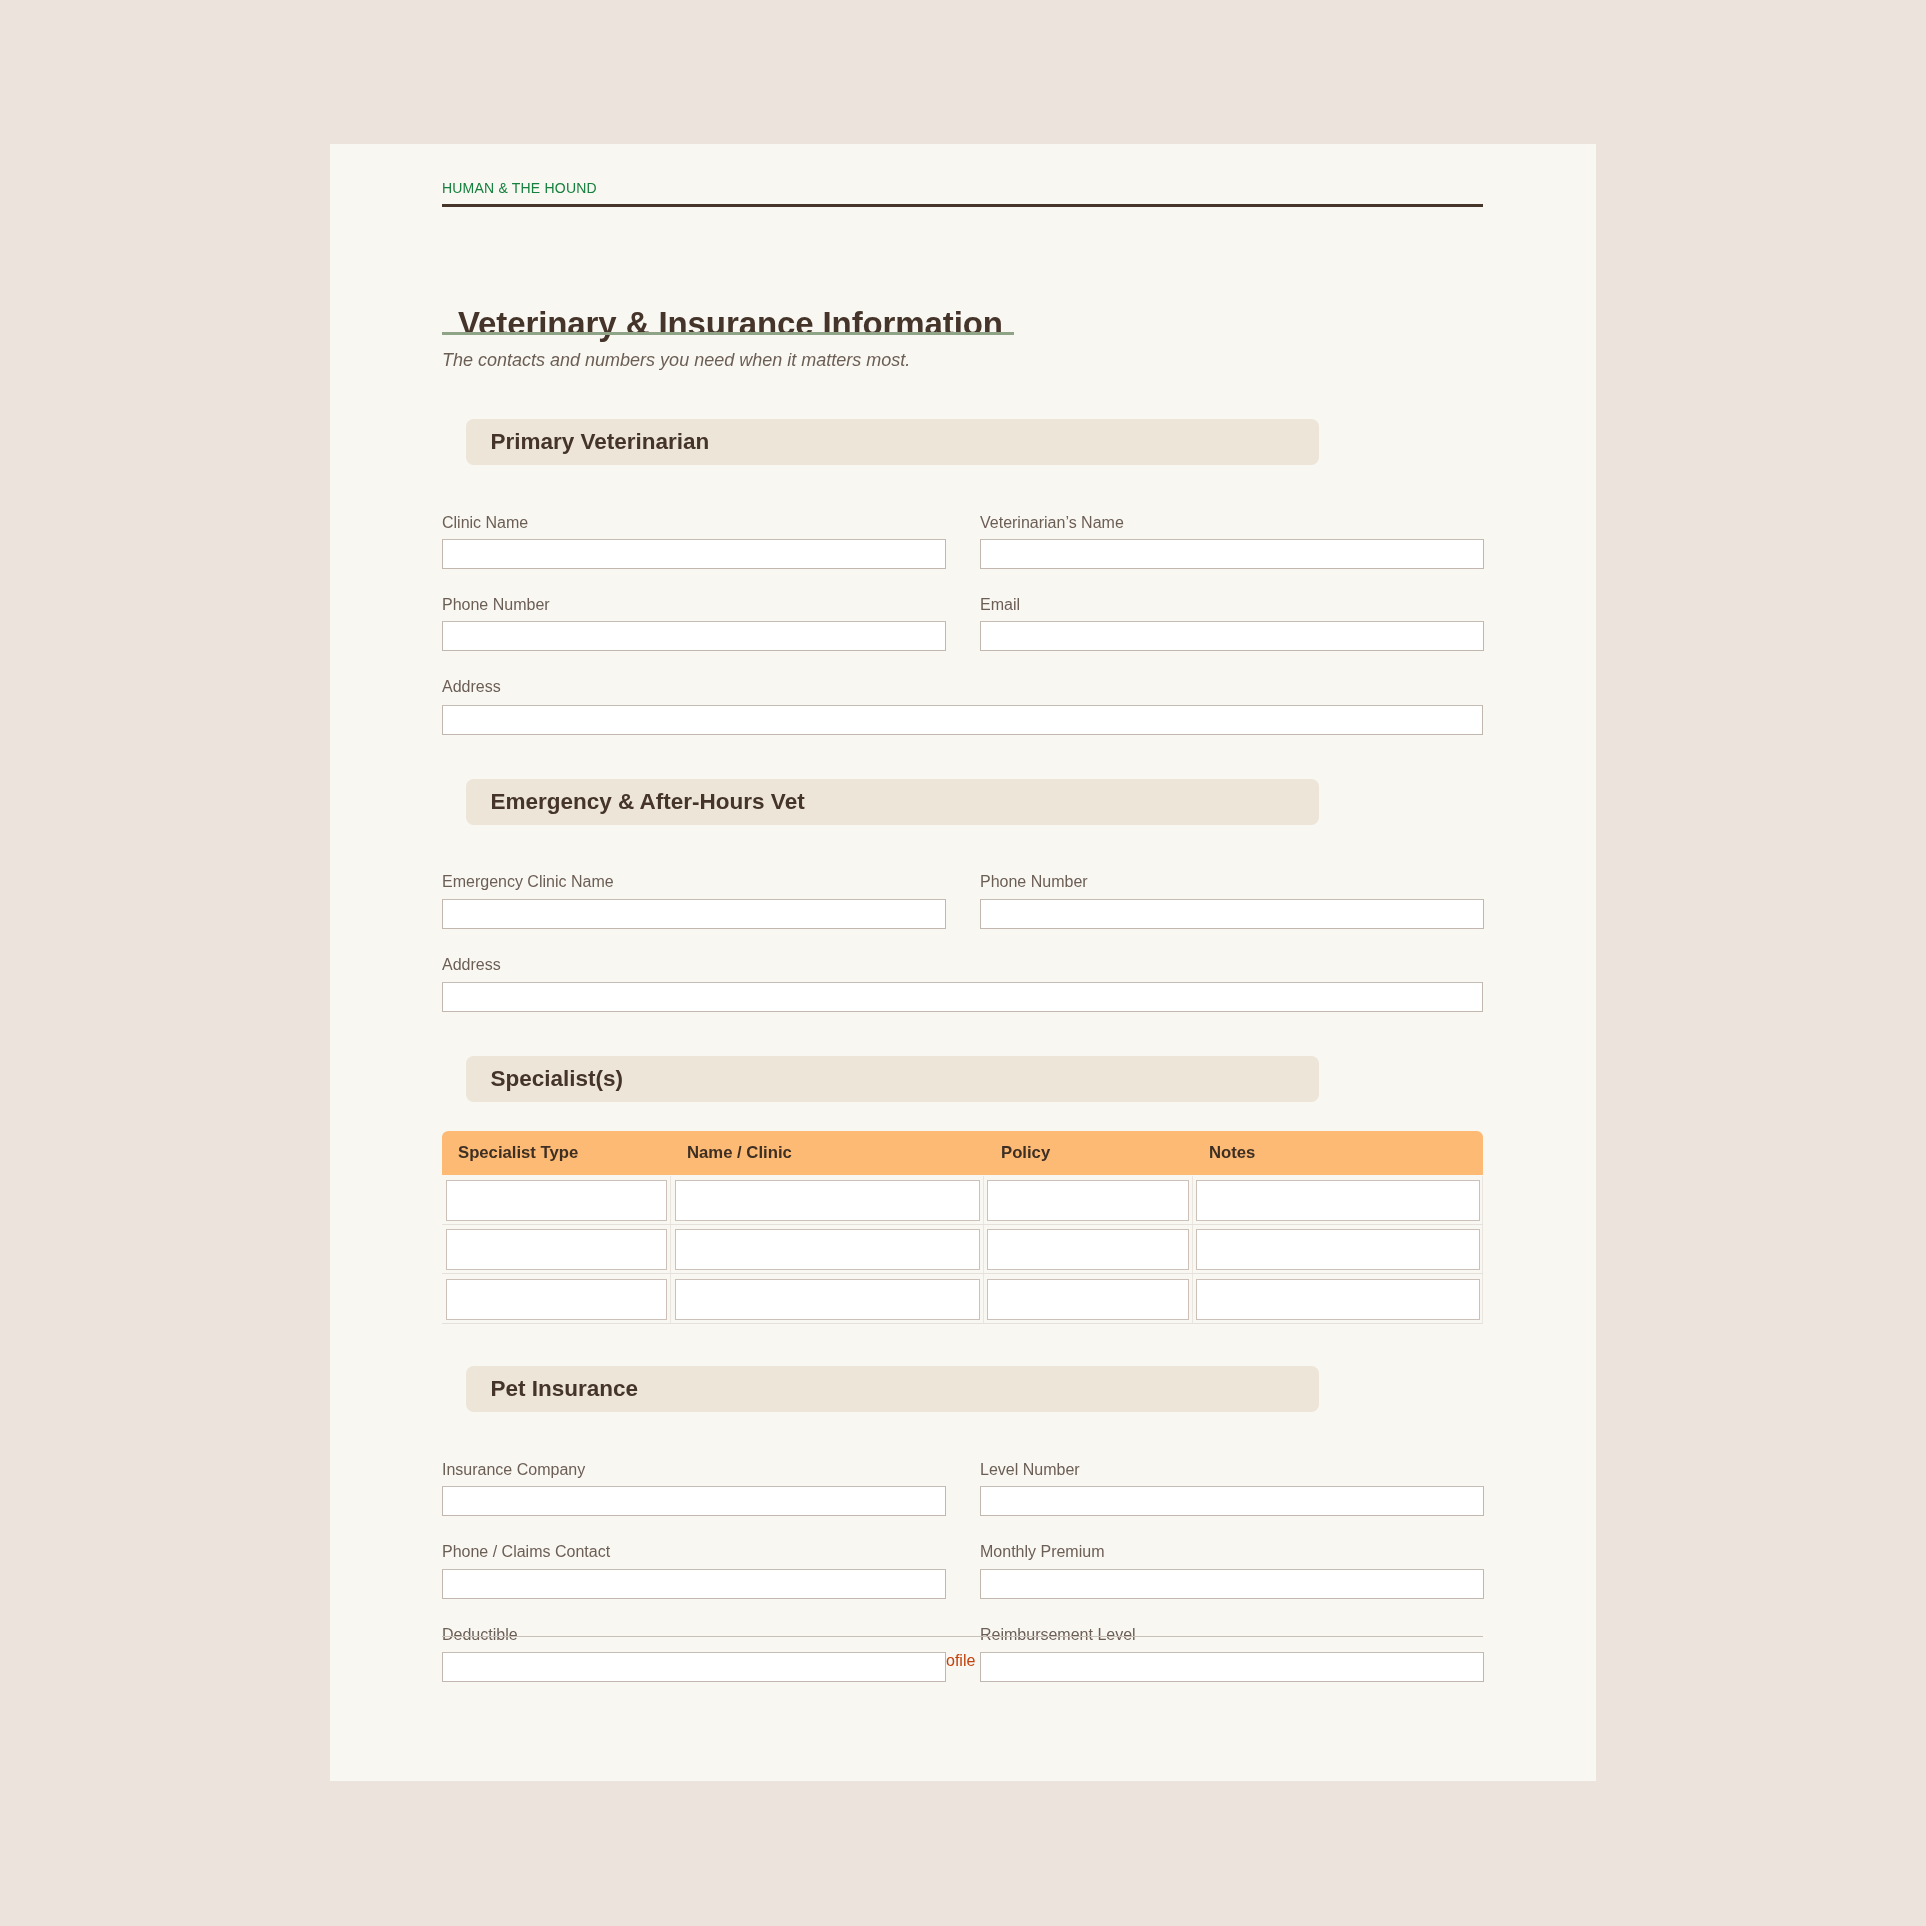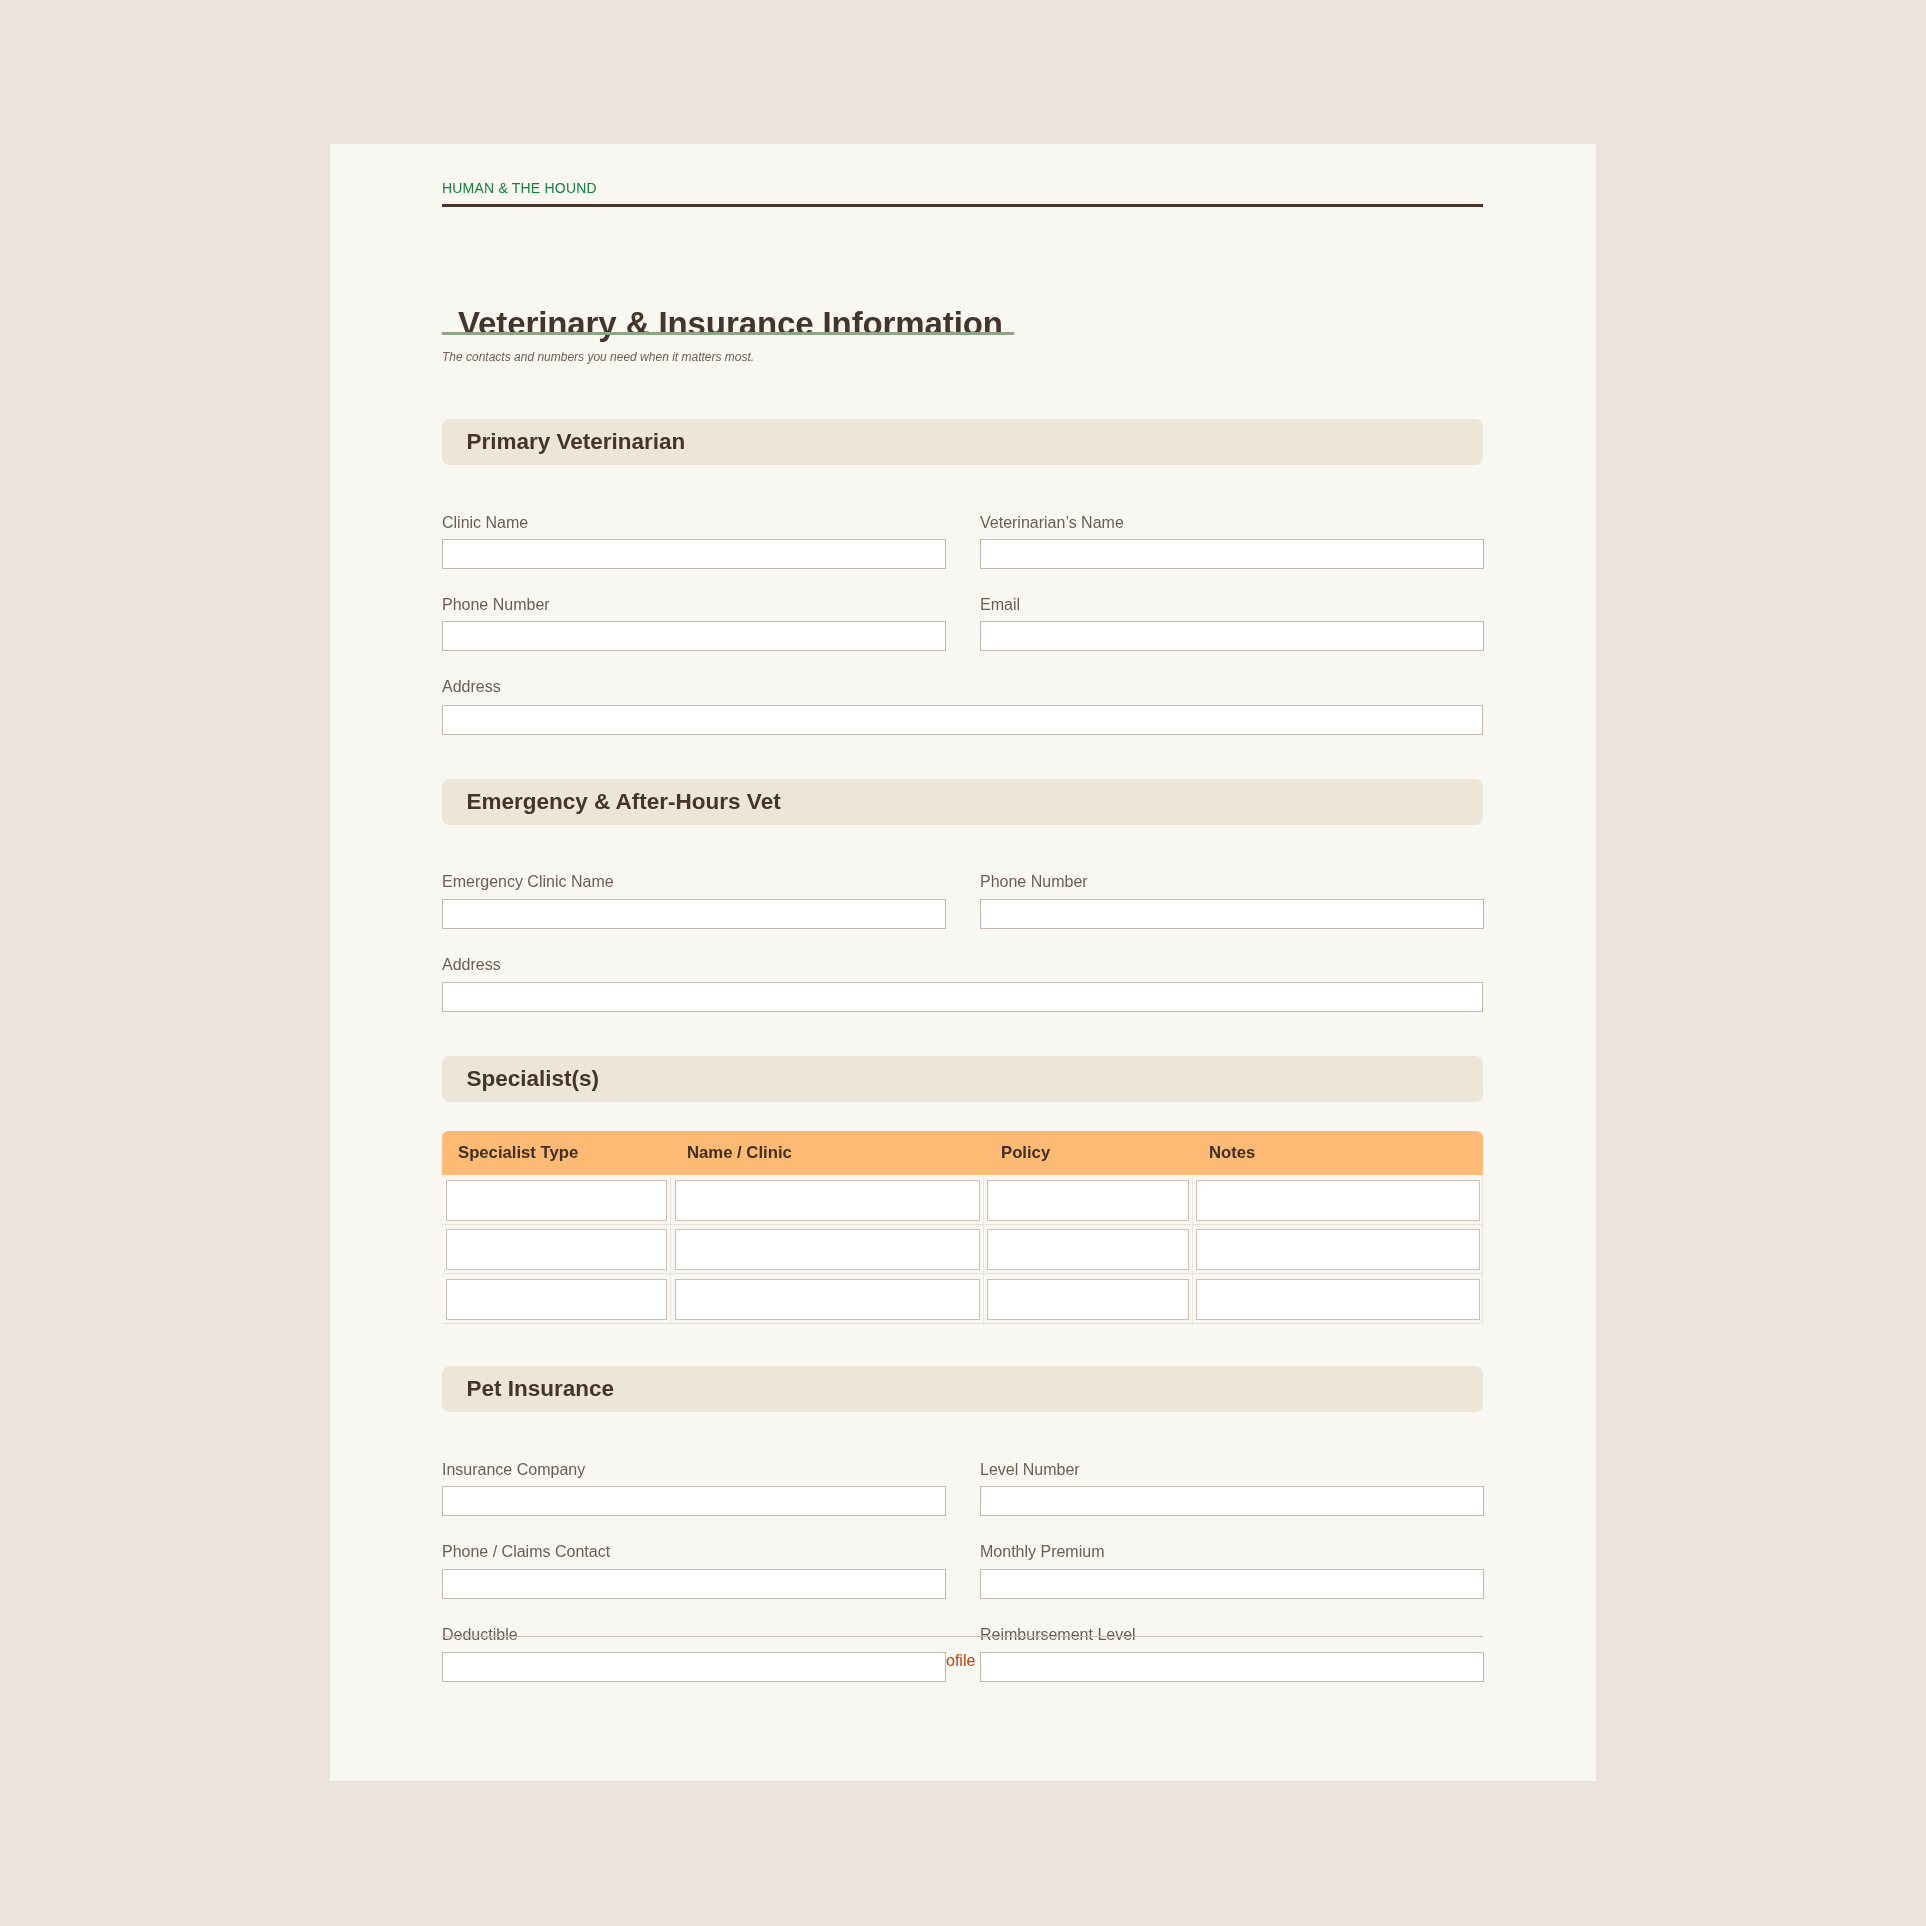--- a/index.html
+++ b/index.html
@@ -32,26 +32,26 @@
     font-size: 33px; font-weight: bold;
     color: #45342a;
     letter-spacing: -0.1px;
   }
   .title-rule {
     left: 442px; top: 332px; width: 572px; height: 2.6px;
     background: #8fa386;
   }
   .subtitle {
     left: 442px; top: 350px;
-    font-size: 12px; font-style: italic;
+    font-size: 18px; font-style: italic;
     color: #6b5e55;
   }
   .section-bar {
     position: absolute;
-    left: 442px; width: 1041px; height: 46px;
+    left: 466px; width: 853px; height: 46px;
     background: #ede5d8;
     border-radius: 7.7px;
   }
   .section-bar span {
     position: absolute; left: 24.4px; top: 50%;
     transform: translateY(-50%);
     font-size: 22.5px; font-weight: bold; color: #45342a;
   }
   .label {
     position: absolute;

